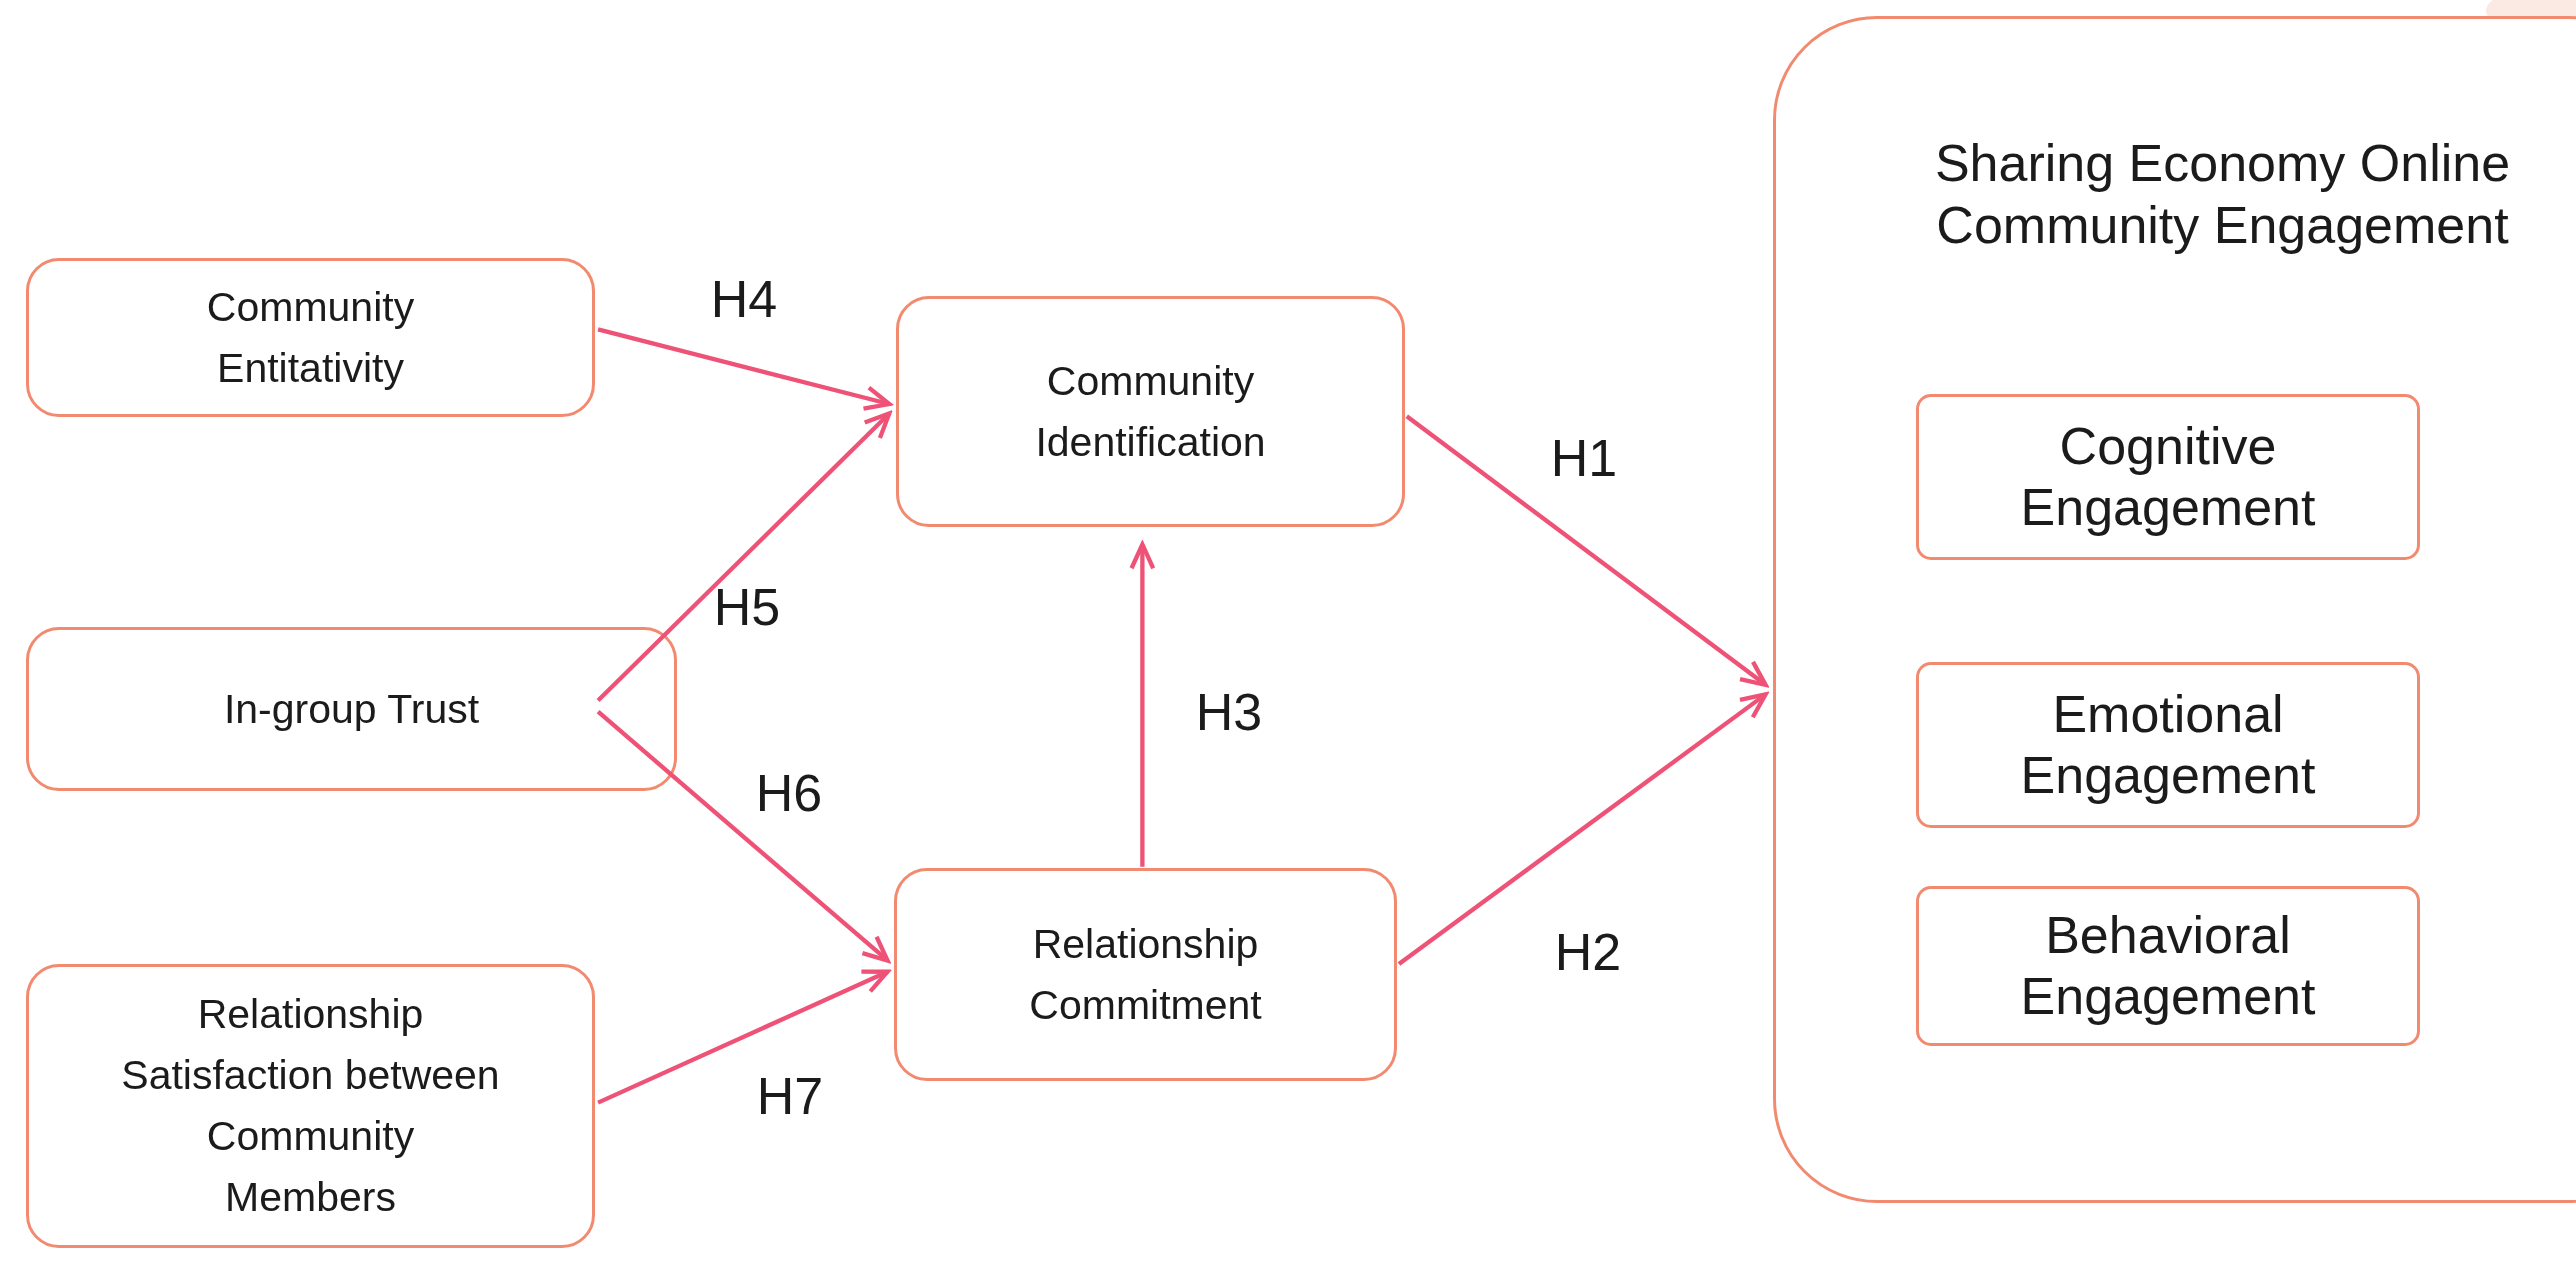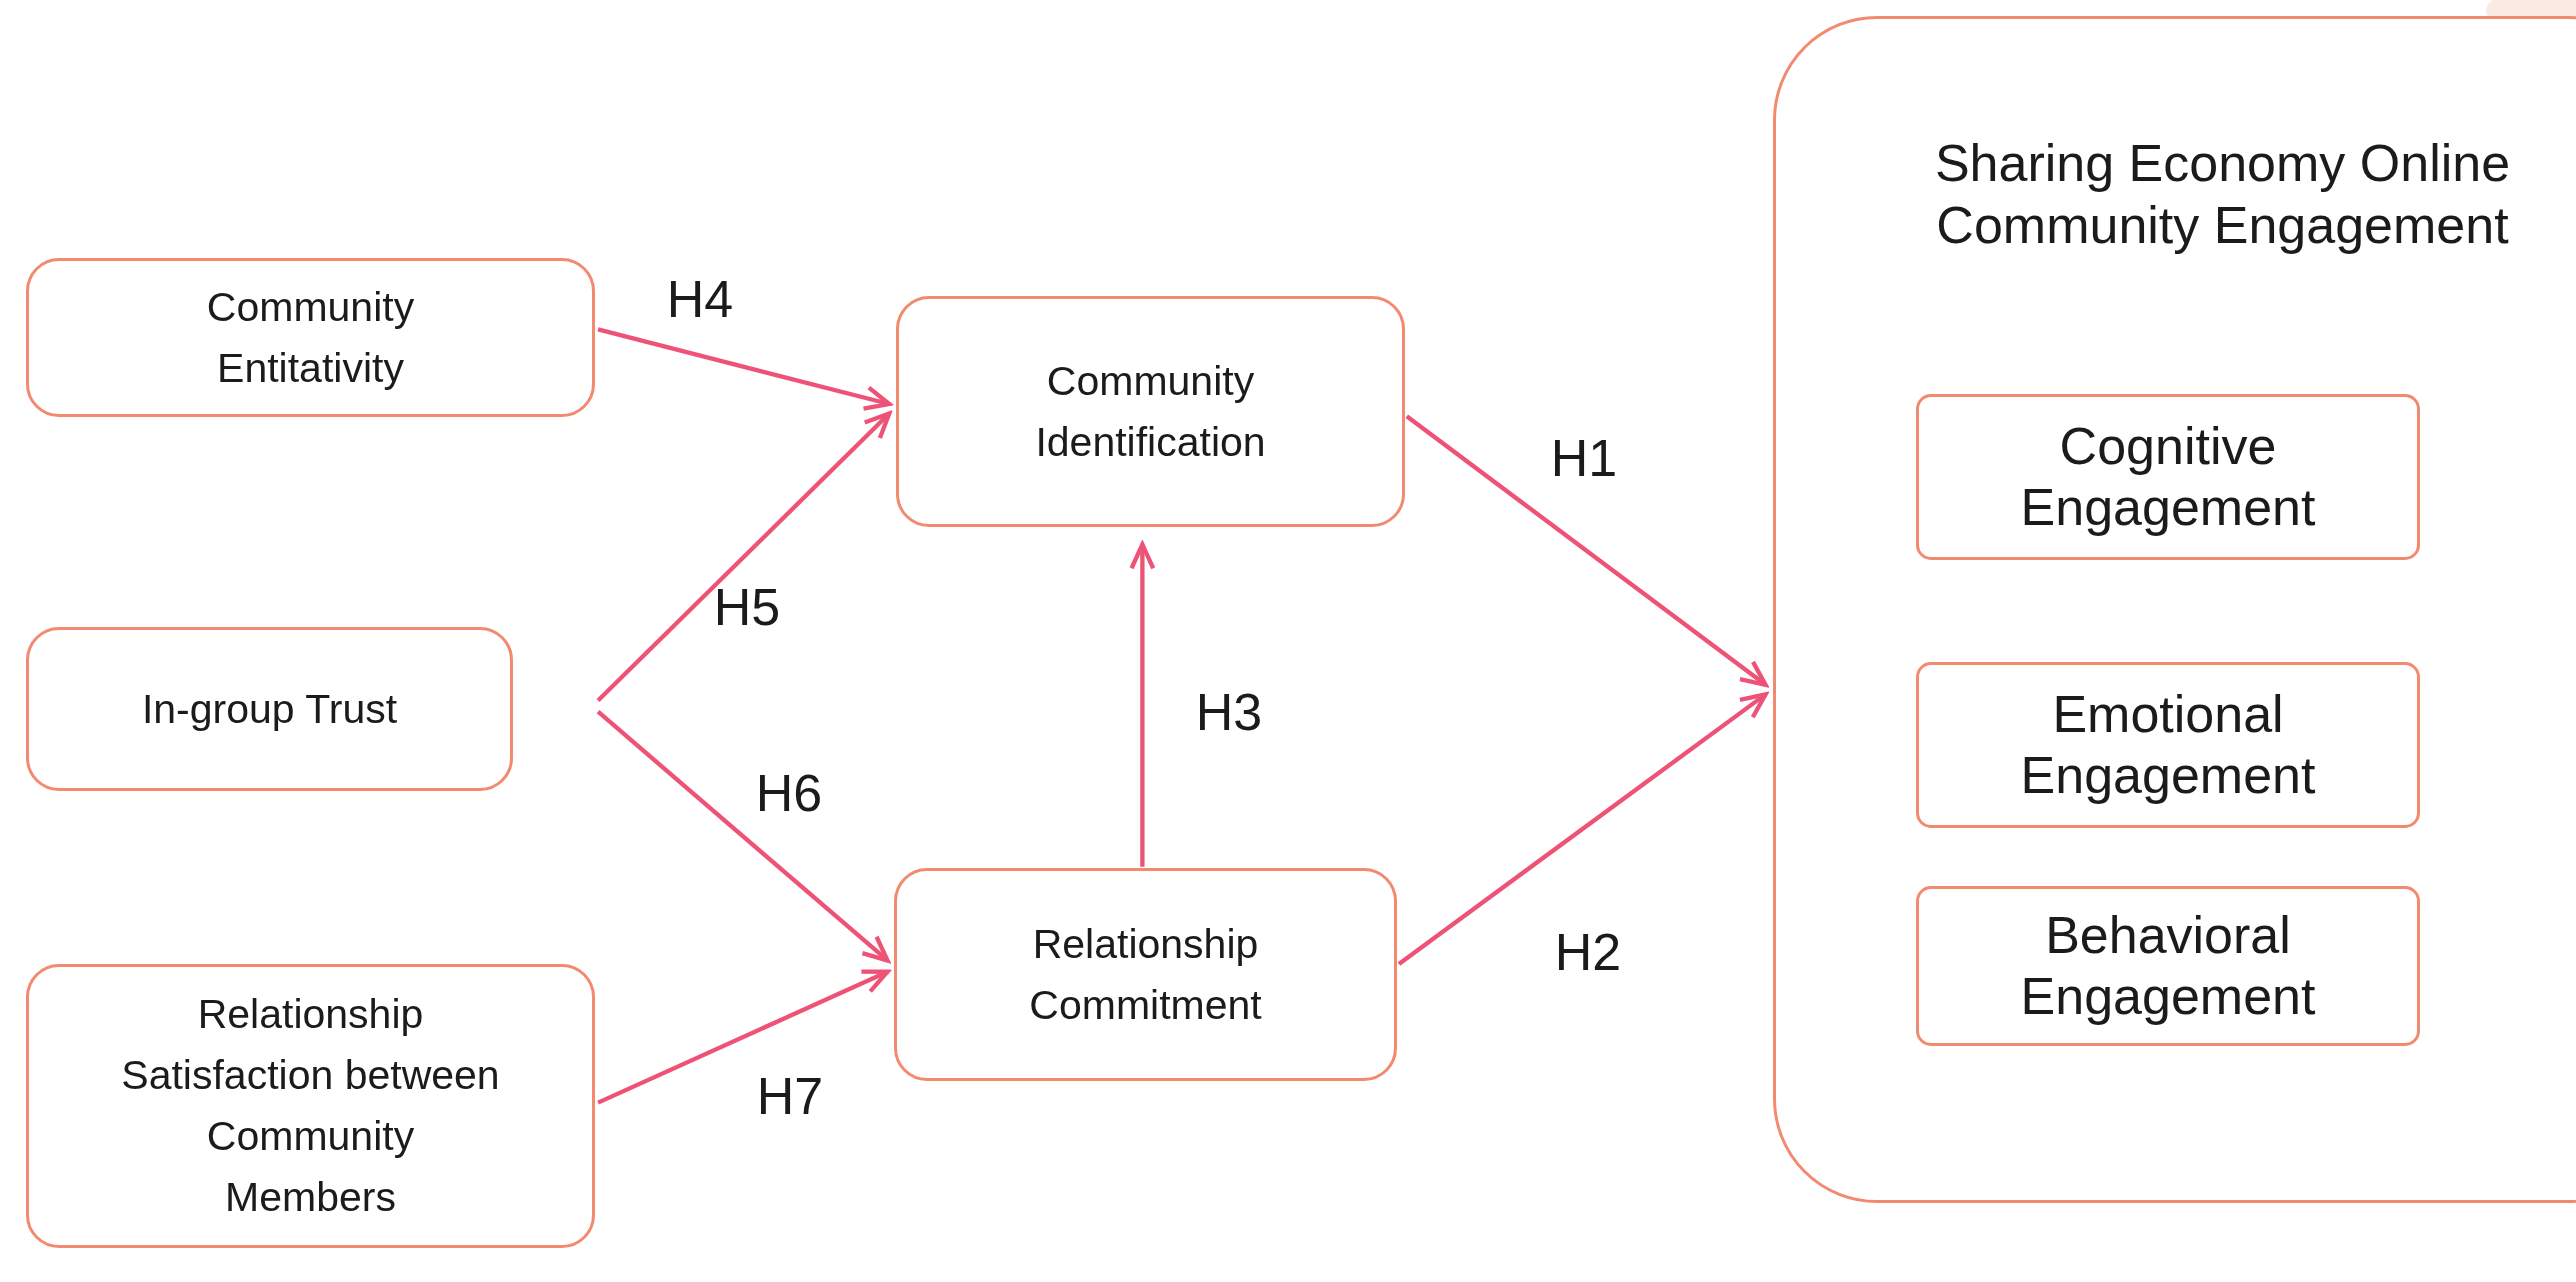--- a/index.html
+++ b/index.html
@@ -80,21 +80,21 @@
 <body>
 
 <div class="canvas">
 
   <div class="smudge-tr" style="left:2486px;top:-12px;width:113px;height:45px;"></div>
   <div class="smudge-right" style="left:2559px;top:336px;width:19px;height:251px;"></div>
 
   <div class="node" style="left:26px;top:258px;width:569px;height:159px;">Community
 Entitativity</div>
 
-  <div class="node" style="left:26px;top:627px;width:487px;height:164px;">In-group Trust</div>
+  <div class="node" style="left:26px;top:627px;width:651px;height:164px;">In-group Trust</div>
 
   <div class="node" style="left:26px;top:964px;width:569px;height:284px;">Relationship
 Satisfaction between
 Community
 Members</div>
 
   <div class="node" style="left:896px;top:296px;width:509px;height:231px;">Community
 Identification</div>
 
   <div class="node" style="left:894px;top:868px;width:503px;height:213px;">Relationship
@@ -125,19 +125,19 @@
     <line x1="690" y1="821" x2="1024" y2="1108" marker-end="url(#ah)"></line>
     <line x1="690" y1="1272" x2="1024" y2="1121" marker-end="url(#ah)"></line>
     <line x1="1318" y1="1000" x2="1318" y2="628" marker-end="url(#ah)"></line>
     <line x1="1623" y1="480" x2="2037" y2="790" marker-end="url(#ah)"></line>
     <line x1="1614" y1="1112" x2="2037" y2="801" marker-end="url(#ah)"></line>
   </svg>
 
   <div class="hlabel" style="left:1584px;top:458px;">H1</div>
   <div class="hlabel" style="left:1588px;top:952px;">H2</div>
   <div class="hlabel" style="left:1229px;top:712px;">H3</div>
-  <div class="hlabel" style="left:700px;top:299px;">H4</div>
+  <div class="hlabel" style="left:744px;top:299px;">H4</div>
   <div class="hlabel" style="left:747px;top:607px;">H5</div>
   <div class="hlabel" style="left:789px;top:793px;">H6</div>
   <div class="hlabel" style="left:790px;top:1096px;">H7</div>
 
 </div>
 
 
 </body></html>

